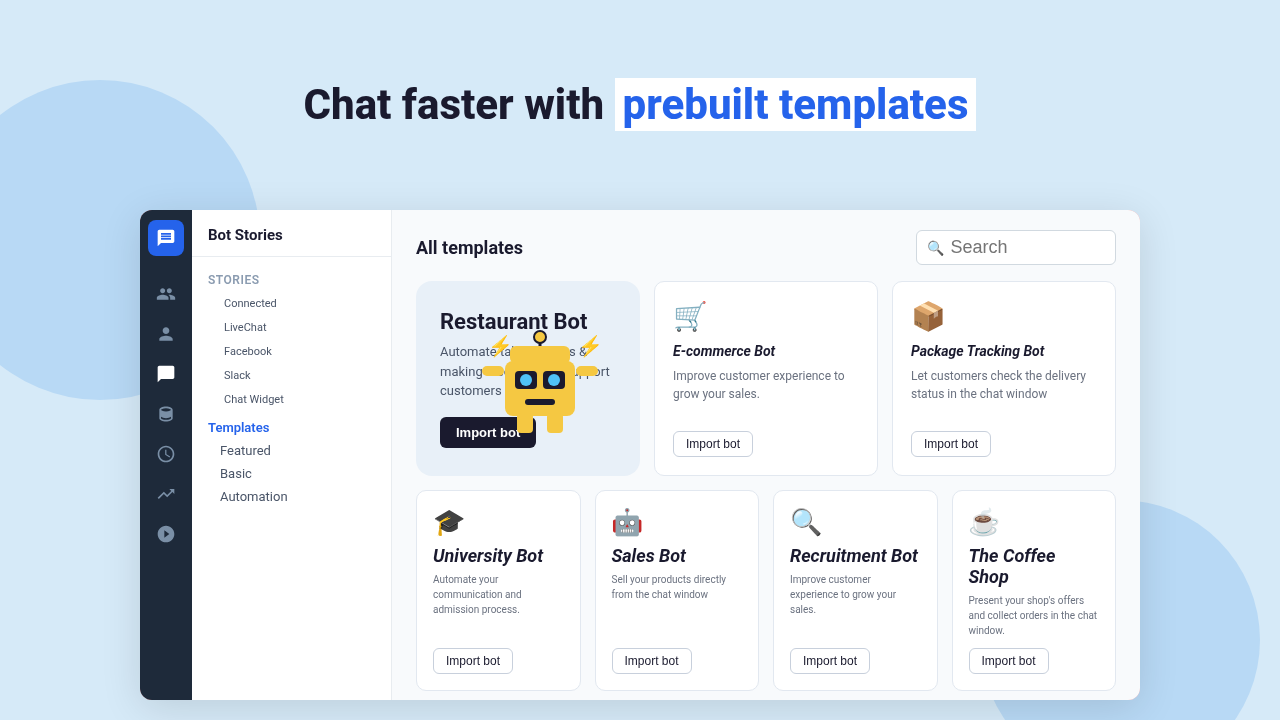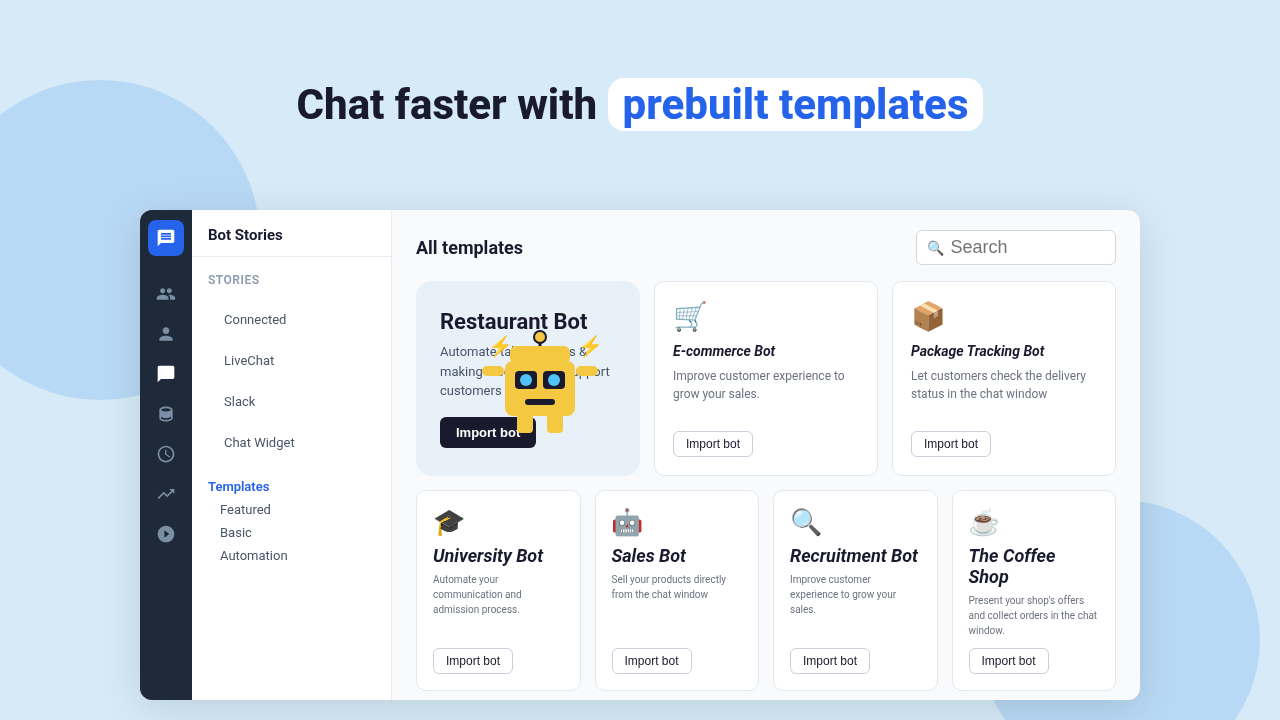--- a/index.html
+++ b/index.html
@@ -44,22 +44,22 @@
     }
     .header h1 {
       font-size: 42px;
       font-weight: 800;
       color: #1a1a2e;
       line-height: 1.2;
     }
     .header h1 .highlight {
       color: #2563eb;
       background: white;
-      padding: 2px 15px;
-      border-radius: 16px;
+      padding: 2px 8px;
+      border-radius: 0;
     }
 
     
     .app-container {
       position: absolute;
       top: 210px;
       left: 140px;
       right: 140px;
       bottom: 20px;
       background: #fca5a5;
@@ -125,26 +125,26 @@
     }
     .sidebar-section-label {
       font-size: 12px;
       font-weight: 600;
       color: #8a9bb0;
       padding: 8px 16px 4px;
       text-transform: uppercase;
       letter-spacing: 0.5px;
     }
     .sidebar-item {
-      font-size: 13px;
+      font-size: 11px;
       color: #4a5568;
       padding: 5px 16px 5px 28px;
       cursor: pointer;
       border-radius: 4px;
-      margin: 16px 4px;
+      margin: 1px 4px;
     }
     .sidebar-section-header {
       font-size: 13px;
       font-weight: 600;
       color: #2563eb;
       padding: 8px 16px 4px;
       cursor: pointer;
     }
     .sidebar-sub-item {
       font-size: 13px;
@@ -363,20 +363,21 @@
         </svg>
     </div>
   </div>
 
   <div class="sidebar">
     <div class="sidebar-title">Bot Stories</div>
 
     <div class="sidebar-section-label">Stories</div>
     <div class="sidebar-item">Connected</div>
     <div class="sidebar-item">LiveChat</div>
+    <div class="sidebar-item">Facebook</div>
     <div class="sidebar-item">Slack</div>
     <div class="sidebar-item">Chat Widget</div>
 
     <div class="sidebar-section-header">Templates</div>
     <div class="sidebar-sub-item">Featured</div>
     <div class="sidebar-sub-item">Basic</div>
     <div class="sidebar-sub-item">Automation</div>
   </div>
 
   <div class="main-content">

